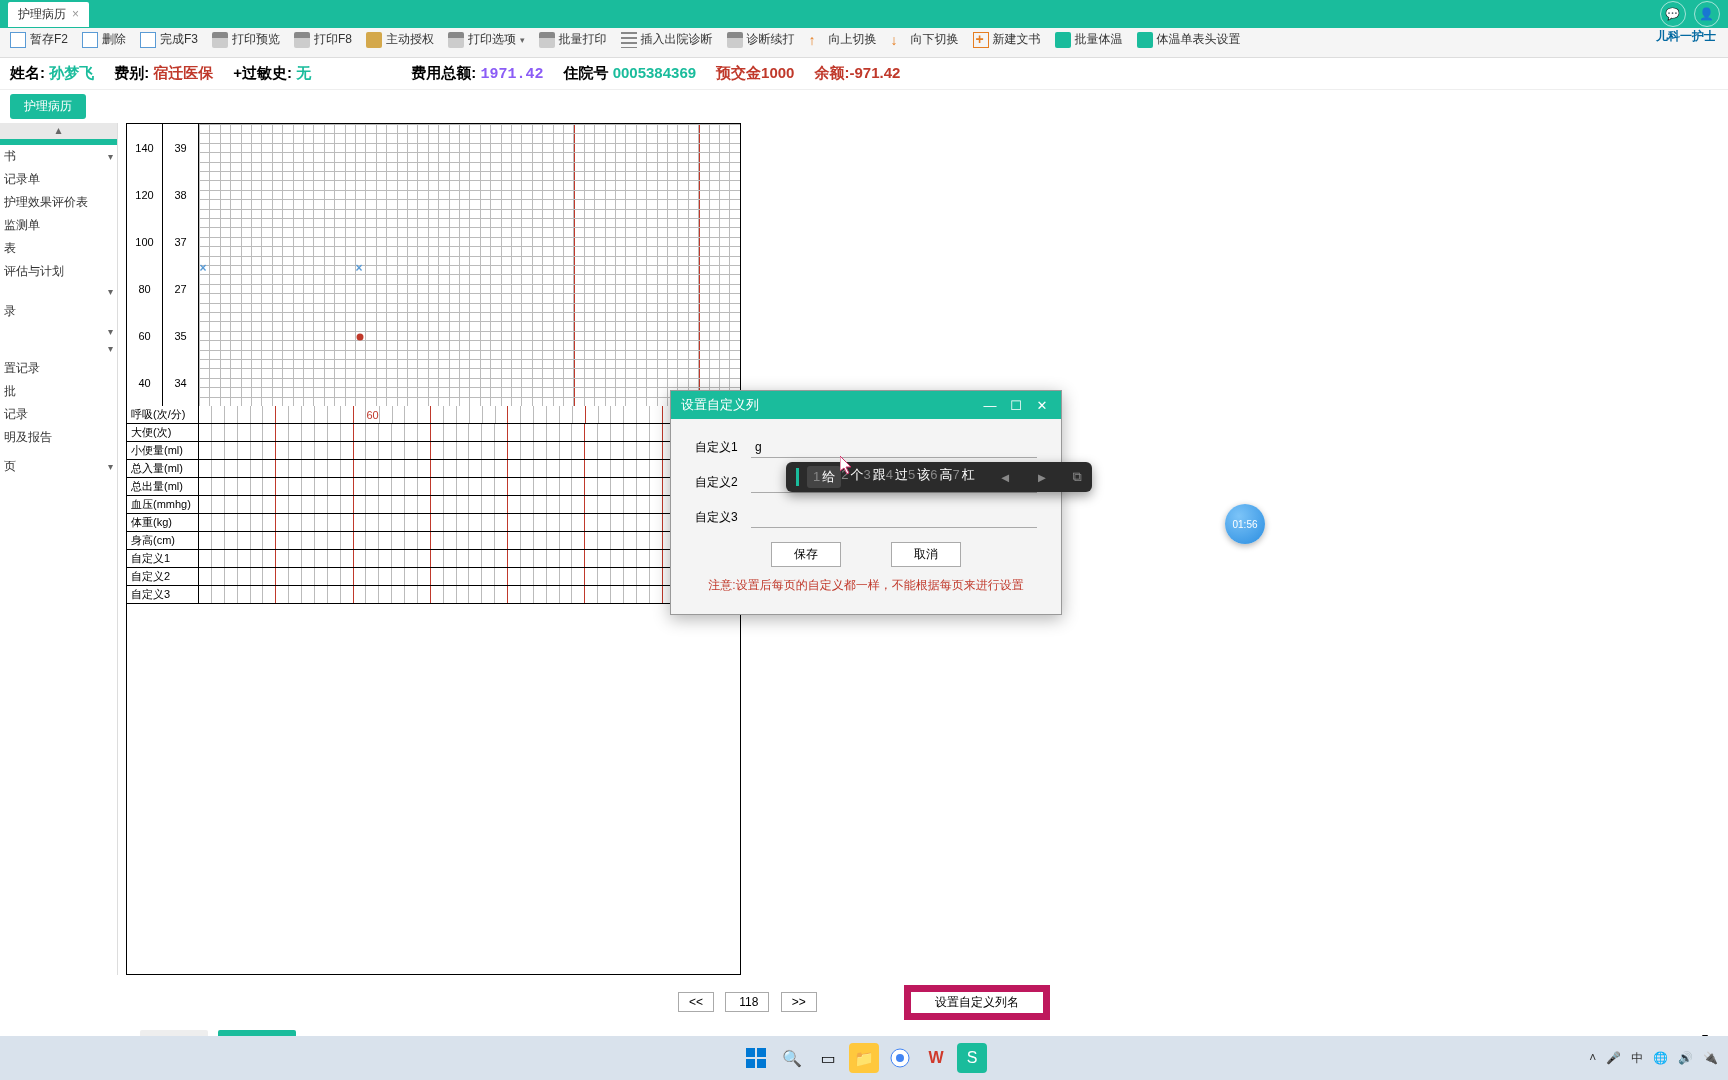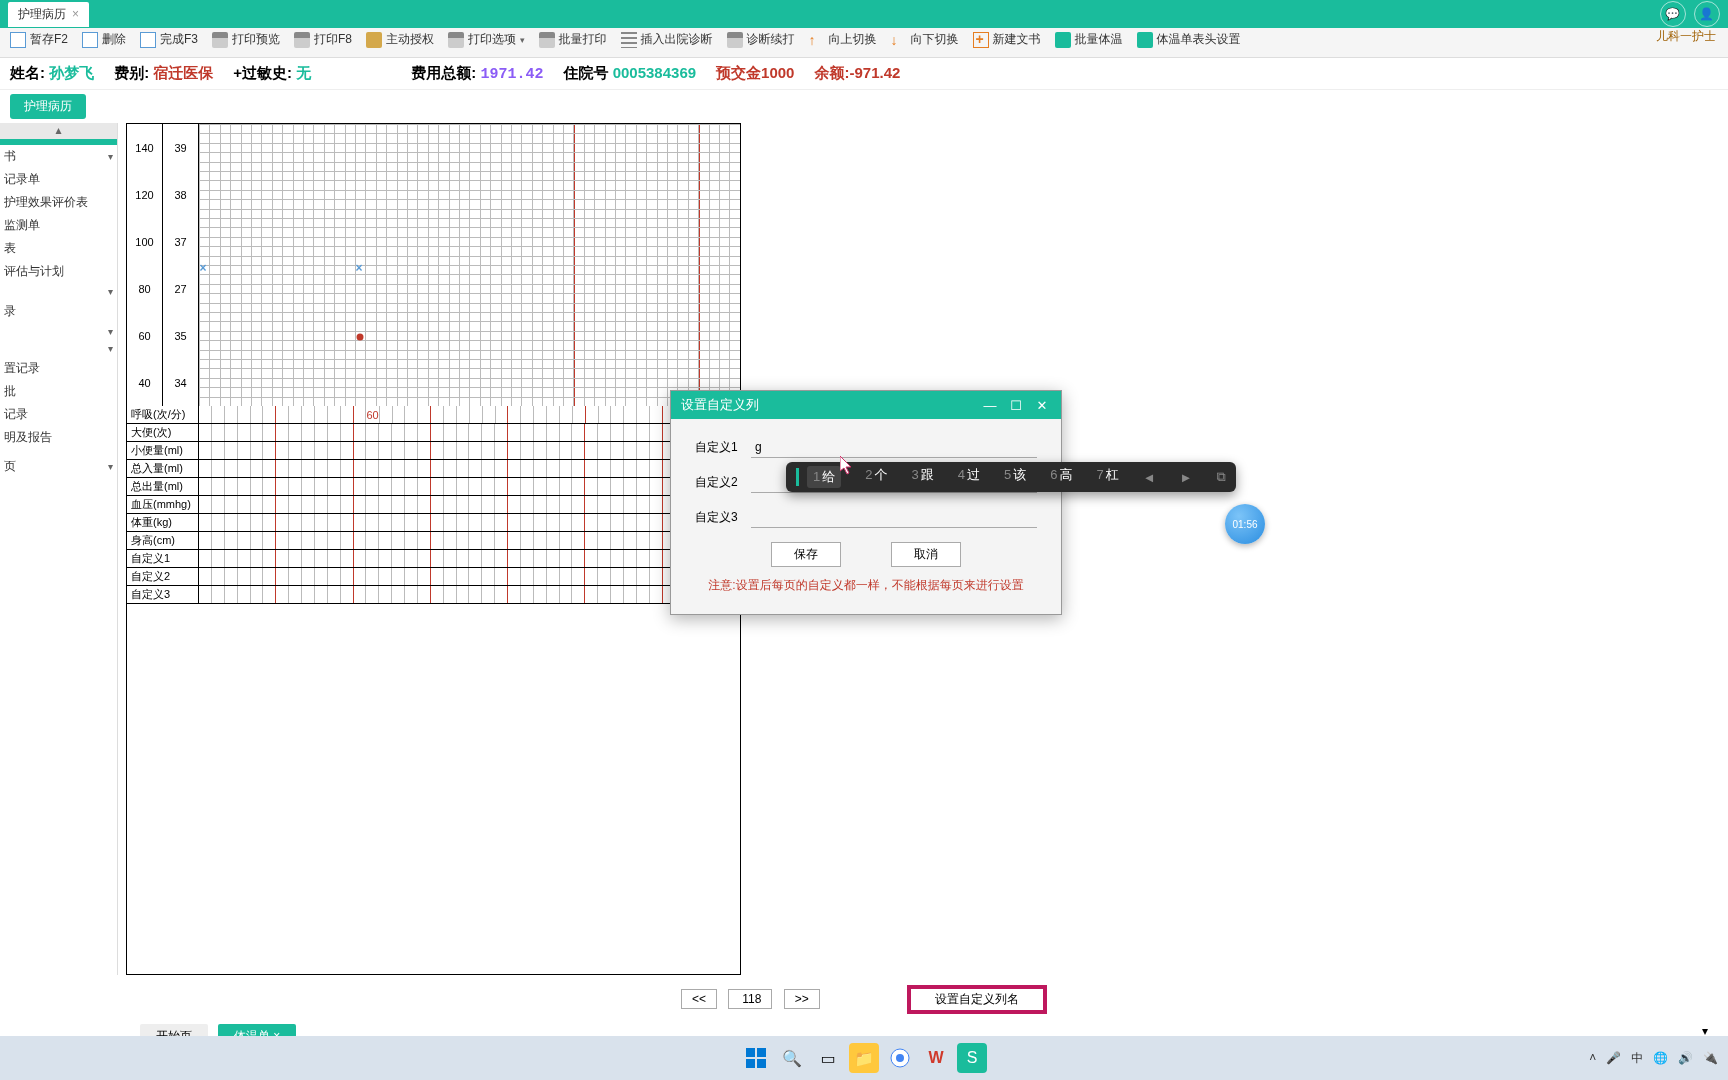--- a/index.html
+++ b/index.html
@@ -19,21 +19,21 @@
 .toolbar .ticon.svg-box { border: 1.5px solid #5a9bd5; background: #fff; }
 .toolbar .ticon.svg-print { background: linear-gradient(#888 40%, #ccc 40%); border-radius: 2px; }
 .toolbar .ticon.svg-list { background: repeating-linear-gradient(#888 0 2px, transparent 2px 5px); }
 .toolbar .ticon.svg-plus { position: relative; border: 1.5px solid #e67e22; }
 .toolbar .ticon.svg-plus::before { content: "+"; position: absolute; top: -2px; left: 2px; color: #e67e22; font-weight: bold; font-size: 14px; }
 .toolbar .ticon.svg-arrow-up { position: relative; }
 .toolbar .ticon.svg-arrow-up::before { content: "↑"; color: #e67e22; font-weight: bold; font-size: 14px; }
 .toolbar .ticon.svg-arrow-down::before { content: "↓"; color: #e67e22; font-weight: bold; font-size: 14px; }
 .toolbar .ticon.svg-key { background: #d4a84b; border-radius: 2px; }
 .toolbar .ticon.svg-temp { background: #1ABC9C; border-radius: 2px; }
-.toolbar .right-label { margin-left: auto; color: #a16207; padding: 0 8px; }
+.toolbar .right-label { margin-left: auto; color: #0369a1; padding: 0 8px; font-weight: bold; }
 
 
 .patinfo { background: #fff; padding: 6px 10px; font-size: 15px; display: flex; gap: 20px; border-bottom: 1px solid #eee; font-weight: bold; }
 .patinfo .k { color: #000; }
 .patinfo .v-green { color: #1ABC9C; }
 .patinfo .v-red { color: #C0392B; }
 .patinfo .v-black { color: #8b5cf6; font-family: Liberation Mono, monospace; }
 
 
 .subtab-row { padding: 4px 10px; }
@@ -77,21 +77,21 @@
 .legend { margin-left: 12px; margin-top: 405px; font-size: 11px; }
 .legend-item { display: flex; align-items: center; gap: 4px; margin-bottom: 2px; }
 .lg-sym { width: 10px; height: 10px; display: inline-block; }
 .lg-x { color: #5a9bd5; font-weight: bold; }
 .lg-dot-red { background: #c0392b; border-radius: 50%; width: 8px; height: 8px; }
 
 
 .pager { text-align: center; padding: 10px; }
 .pager button, .pager .pginput { border: 1px solid #aaa; background: #fff; padding: 2px 10px; font-size: 12px; margin: 0 4px; }
 .pager .pginput { width: 44px; text-align: right; }
-.pager .setcol { border: 4px solid #be185d; padding: 2px 24px; }
+.pager .setcol { border: 7px solid #be185d; padding: 2px 24px; }
 
 
 .bottom-tabs { padding: 0 20px 0 140px; display: flex; gap: 10px; }
 .bt-tab { background: #eee; padding: 4px 16px; font-size: 12px; border-radius: 2px; }
 .bt-tab.active { background: #1ABC9C; color: #fff; }
 .bottom-tabs .right-caret { margin-left: auto; }
 
 
 .statusbar { background: #E8E8E8; border-top: 1px solid #ccc; height: 26px; display: flex; align-items: center; padding: 0 12px; gap: 24px; font-size: 12px; color: #555; }
 .statusbar .right { margin-left: auto; }
@@ -904,21 +904,21 @@
     <div class="dlg-btns">
       <button>保存</button>
       <button>取消</button>
     </div>
     <div class="dlg-note">注意:设置后每页的自定义都一样，不能根据每页来进行设置</div>
   </div>
 </div>
 
 <div class="ime">
   <span class="bar"></span>
-  <div id="ime-cands" style="display:flex;gap:24px;">
+  <div id="ime-cands" style="display:flex;">
       <span class="cand sel"><span class="num">1</span><span>给</span></span>
       <span class="cand"><span class="num">2</span><span>个</span></span>
       <span class="cand"><span class="num">3</span><span>跟</span></span>
       <span class="cand"><span class="num">4</span><span>过</span></span>
       <span class="cand"><span class="num">5</span><span>该</span></span>
       <span class="cand"><span class="num">6</span><span>高</span></span>
       <span class="cand"><span class="num">7</span><span>杠</span></span>
     </div>
   <span class="nav">◄</span>
   <span class="nav">►</span>

